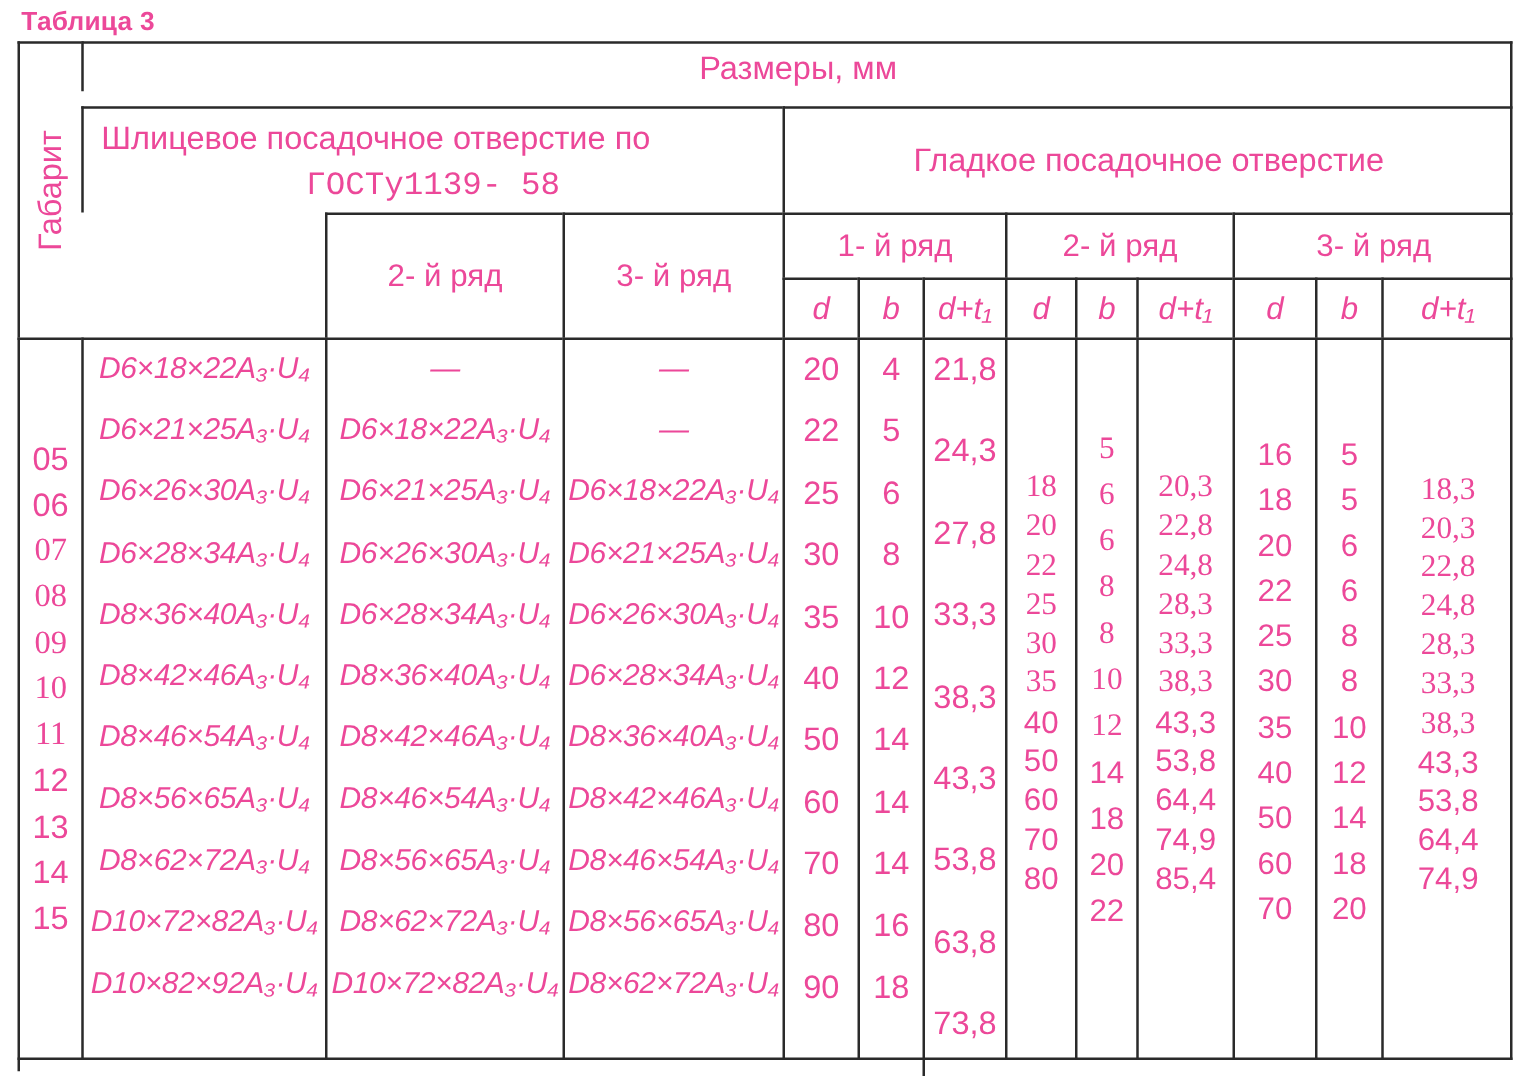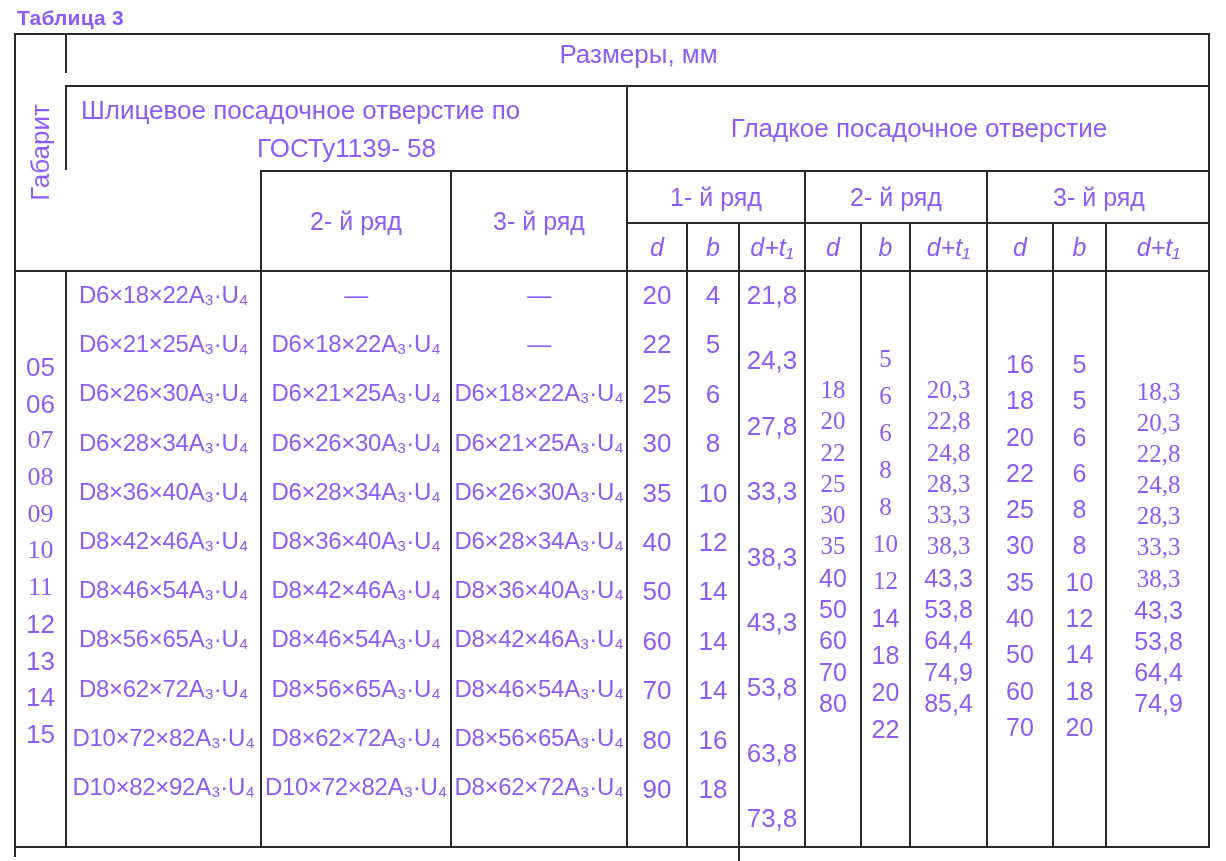--- a/index.html
+++ b/index.html
@@ -1,33 +1,33 @@
 <!DOCTYPE html>
 <html><head>
 <meta charset="utf-8">
 <style>
   html,body{margin:0;padding:0;background:#ffffff;}
   .page{position:relative;width:1226px;height:861px;background:#fff;overflow:hidden;
-        font-family:"Liberation Sans","DejaVu Sans",sans-serif;color:#8b5cf6;}
+        font-family:"Liberation Sans","DejaVu Sans",sans-serif;color:#ec4899;}
   .title{position:absolute;left:17px;top:6px;font-size:21px;font-weight:600;letter-spacing:.2px;}
   .tbl{position:absolute;left:14px;top:33px;width:1196px;height:815px;
        border-right:2px solid #2a2a2a;border-bottom:2px solid #2a2a2a;box-sizing:border-box;}
   .cell{position:absolute;box-sizing:border-box;border-left:2px solid #2a2a2a;border-top:2px solid #2a2a2a;
         display:flex;align-items:center;justify-content:center;overflow:hidden;}
   .hdr{font-size:25px;}
   .razmery{font-size:26px;}
   .vert{transform:rotate(-90deg);white-space:nowrap;font-size:26px;}
   .group{flex-direction:column;align-items:stretch;justify-content:center;font-size:26px;line-height:32px;}
   .group .l1{padding-left:14px;text-align:left;}
-  .group .l2{text-align:center;padding-top:6px;}
+  .group .l2{text-align:center;padding-top:6px;font-family:Liberation Mono, monospace;}
   .smooth-title{font-size:26px;}
   .sub{font-style:italic;font-size:25px;}
   .lst{flex-direction:column;justify-content:space-between;align-items:center;}
   .lst span{display:block;line-height:30px;white-space:nowrap;}
-  .lst-spline{padding:8px 0 46px;font-size:24px;}
+  .lst-spline{padding:8px 0 46px;font-size:24px;font-style:italic;}
   .lst-spline span{letter-spacing:-0.3px;}
   .lst-g1{padding:8px 0 44px;font-size:26px;}
   .lst-gab{padding:80px 0 108px;font-size:26px;}
   .lst-d2,.lst-dt2{padding:103px 0 130px;font-size:25px;}
   .lst-b2{padding:72px 0 104px;font-size:25px;}
   .lst-d3,.lst-b3{padding:77px 0 106px;font-size:25px;}
   .lst-dt3{padding:105px 0 130px;font-size:25px;text-align:center;}
   
   .lst-gab span:nth-of-type(n+3):nth-of-type(-n+7),
   .lst-d2 span:nth-of-type(-n+6),

